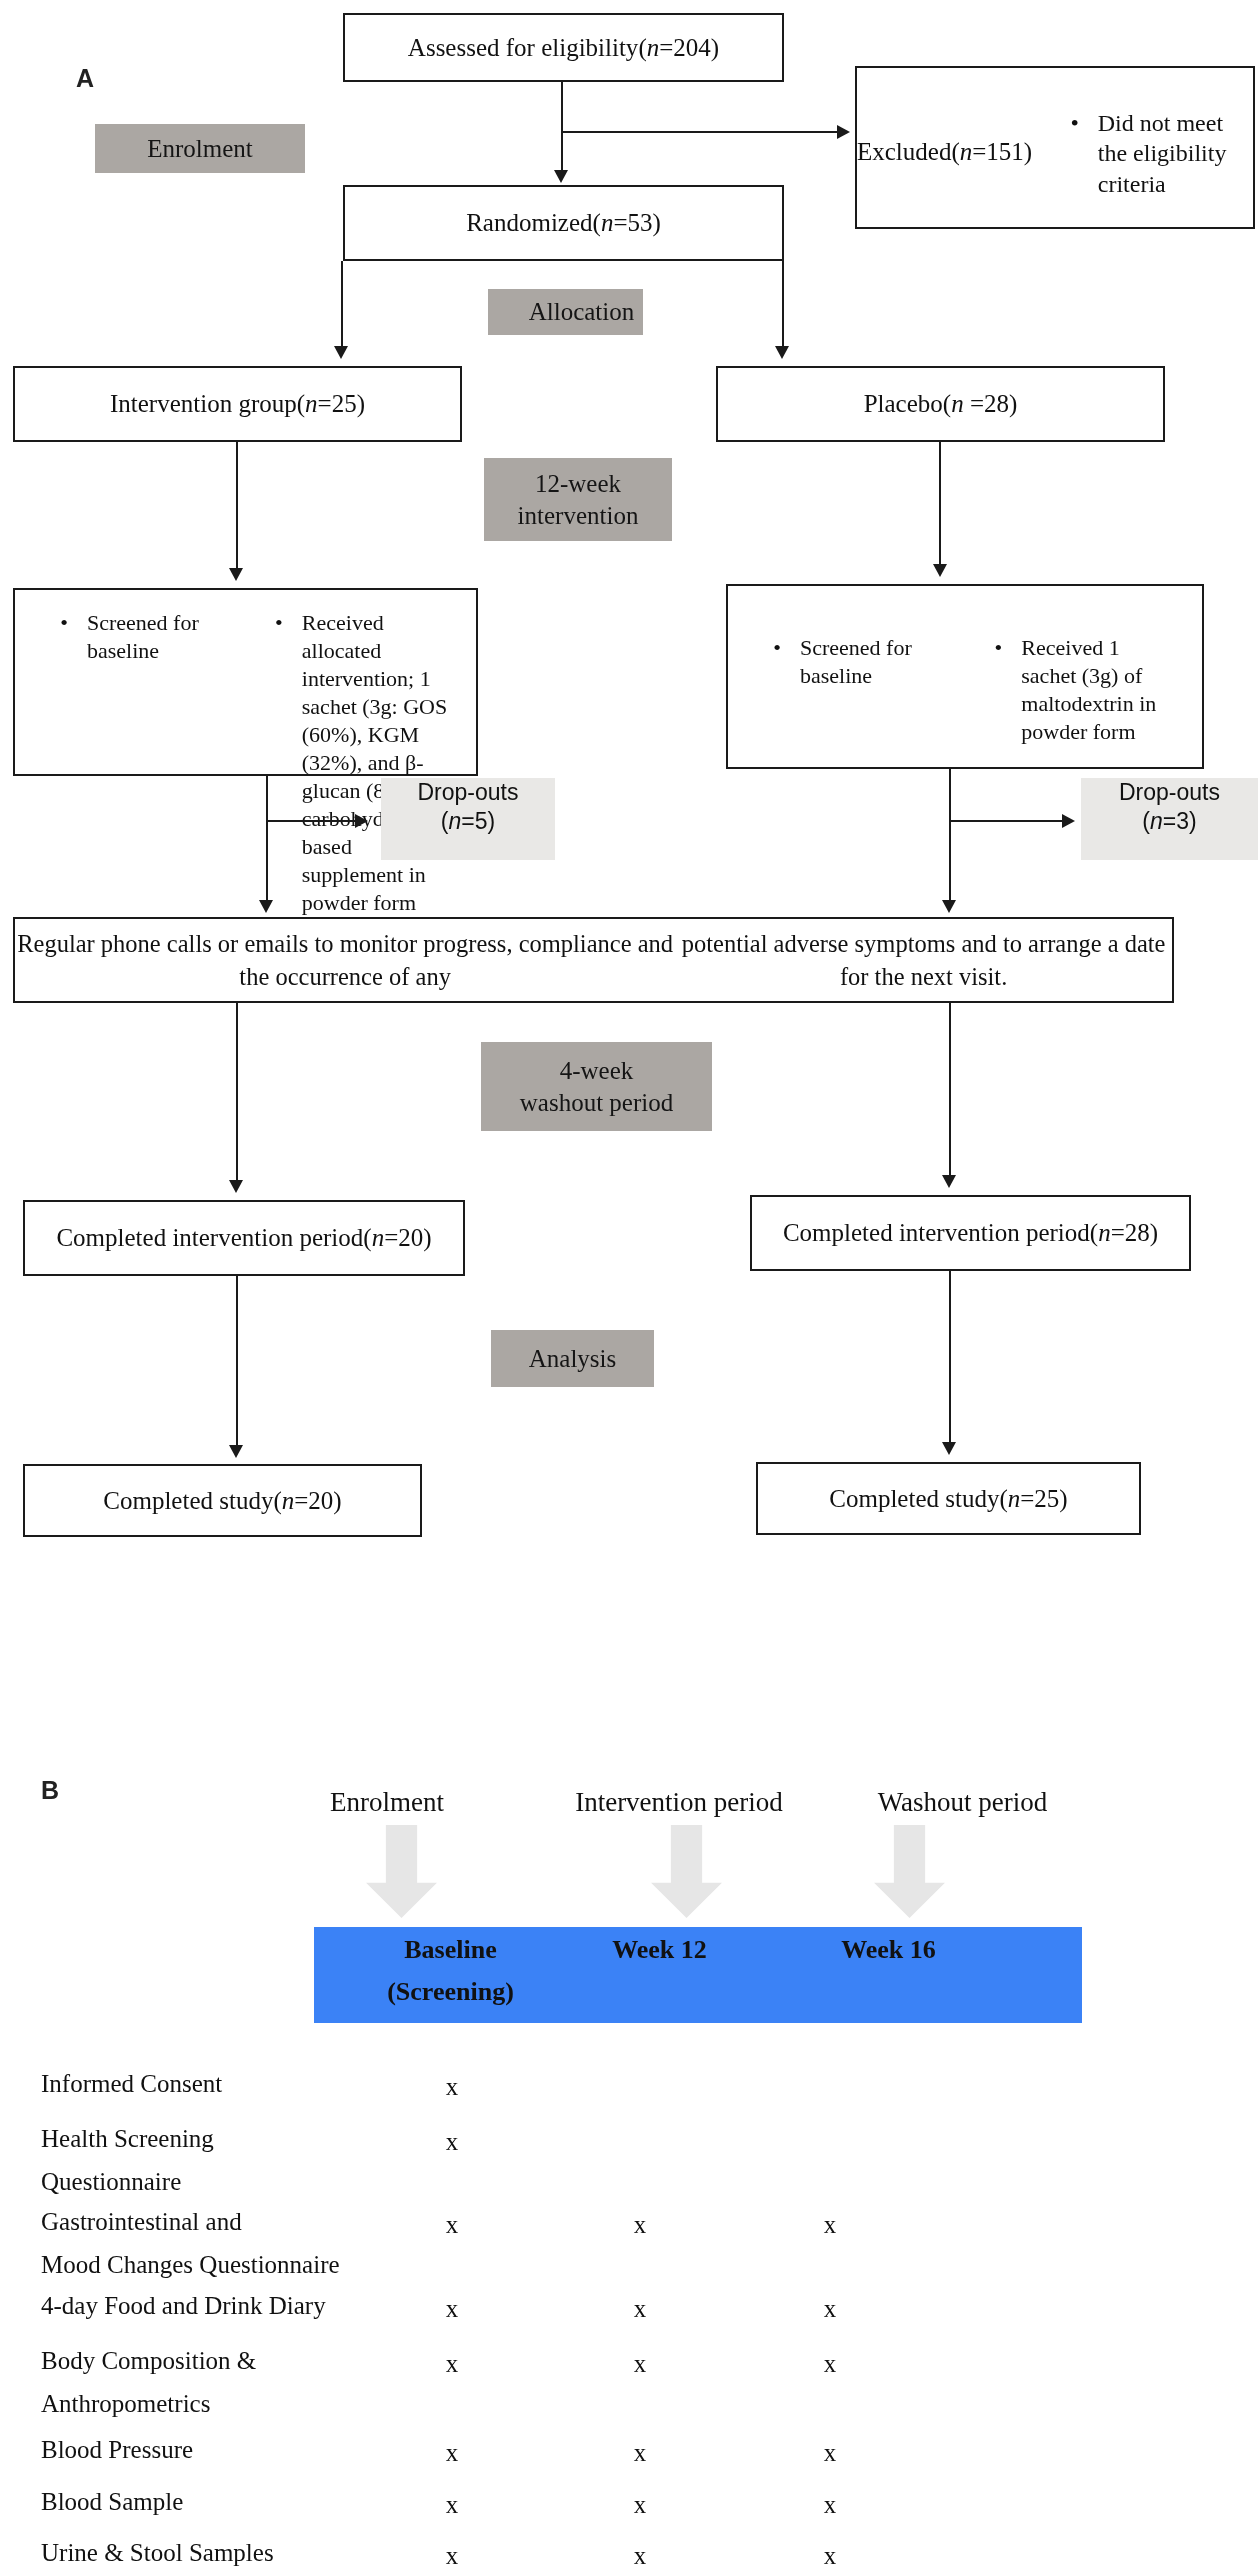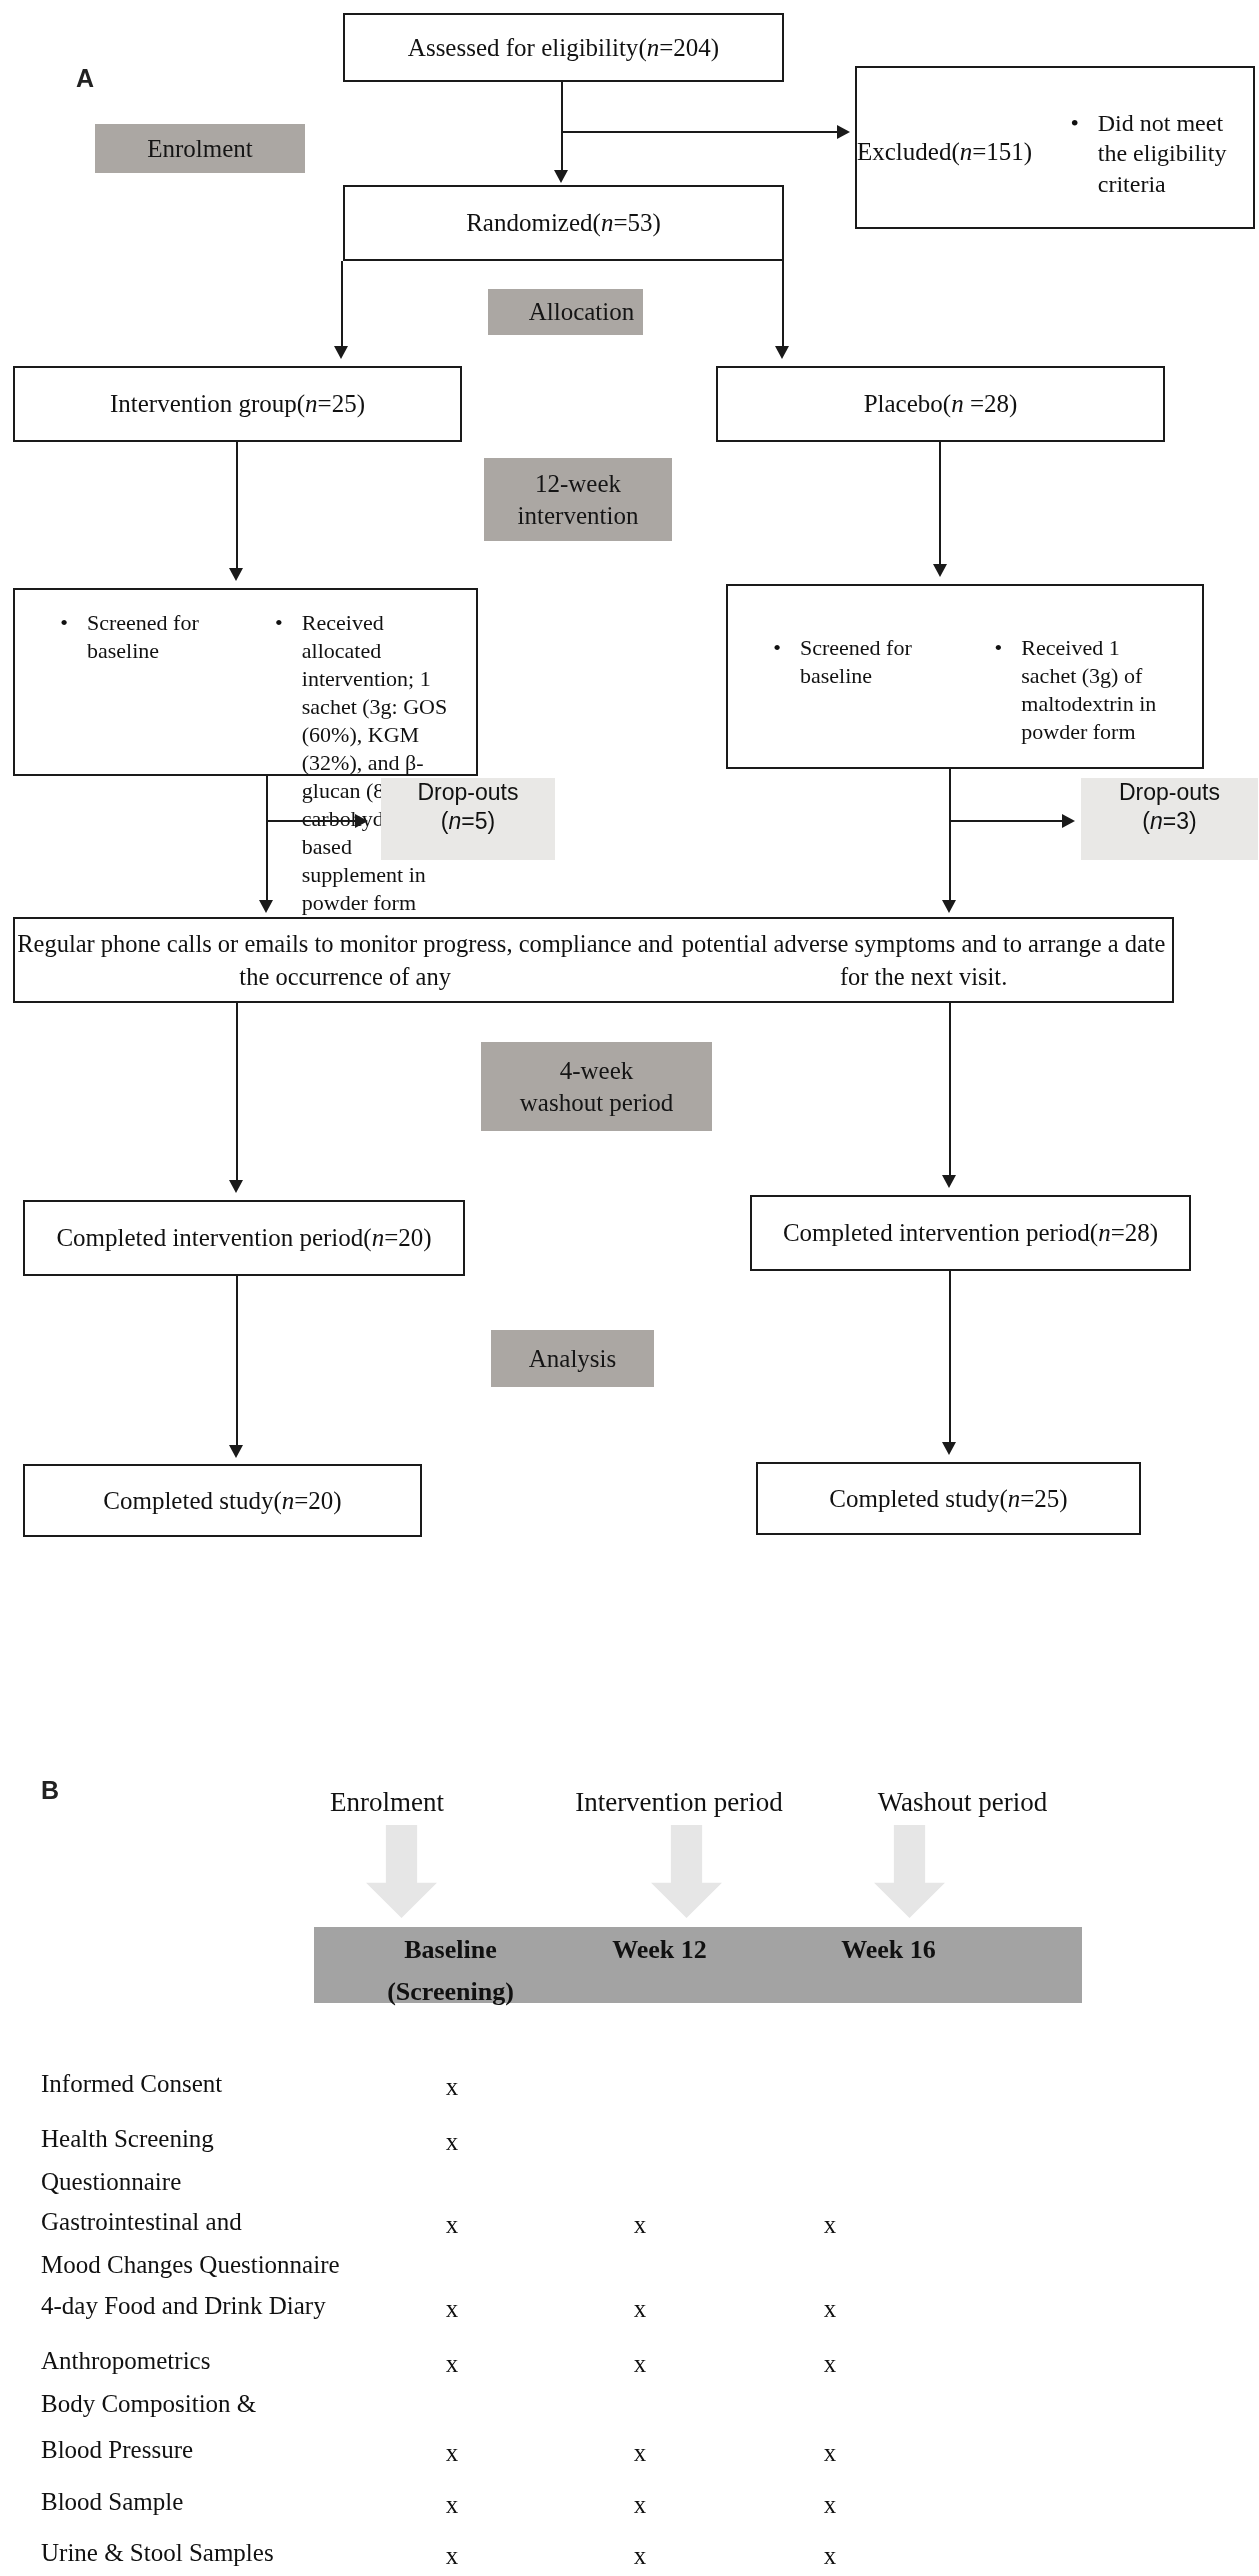--- a/index.html
+++ b/index.html
@@ -40,21 +40,21 @@
   .bmark { flex: 0 0 46px; text-align: center; font-size: 22px; line-height: 28px; }
   .btext { flex: 1 1 auto; font-size: 22px; line-height: 28px; padding-right: 18px; }
 
   .panel-label { position: absolute; font-family: "Liberation Sans", sans-serif;
                  font-weight: bold; font-size: 25px; color: #222; }
 
   
   .phase-h { position: absolute; text-align: center; font-size: 27px; line-height: 30.5px; }
   .blockarrow { position: absolute; width: 71px; height: 93px; background: #e6e6e6;
                 clip-path: polygon(28% 0, 72% 0, 72% 62%, 100% 62%, 50% 100%, 0 62%, 28% 62%); }
-  #tl-bar { position: absolute; left: 314px; top: 1927px; width: 768px; height: 76px; background: #a3a3a3; padding-left: 32px; }
+  #tl-bar { position: absolute; left: 314px; top: 1927px; width: 768px; height: 96px; background: #3b82f6; padding-left: 32px; }
   .tp { position: absolute; width: 185px; text-align: center; font-weight: bold; font-size: 26px; line-height: 30.5px; }
   .sched-row { position: absolute; left: 0; width: 1260px; }
   .rlabel { position: absolute; left: 41px; width: 359px; font-size: 25px; line-height: 43px; }
   .rlabel span { display: block; }
   .mark { position: absolute; width: 38px; text-align: center; font-size: 25px; line-height: 27px; top: 11px; }
   .m1 { left: 433px; } .m2 { left: 621px; } .m3 { left: 811px; }
 </style>
 </head>
 <body>
 
@@ -250,22 +250,22 @@
     <div class="rlabel">
         <span>4-day Food and Drink Diary</span>
         <span></span>
       </div>
     <span class="mark m1">x</span>
       <span class="mark m2">x</span>
       <span class="mark m3">x</span>
   </div>
   <div class="sched-row" style="top:2339px;">
     <div class="rlabel">
+        <span>Body Composition &amp;</span>
         <span>Anthropometrics</span>
-        <span>Body Composition &amp;</span>
       </div>
     <span class="mark m1">x</span>
       <span class="mark m2">x</span>
       <span class="mark m3">x</span>
   </div>
   <div class="sched-row" style="top:2428px;">
     <div class="rlabel">
         <span>Blood Pressure</span>
         <span></span>
       </div>

